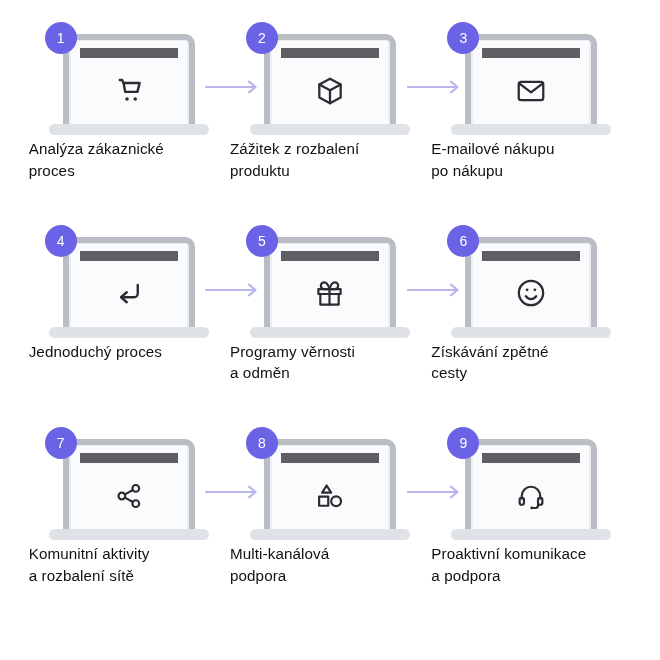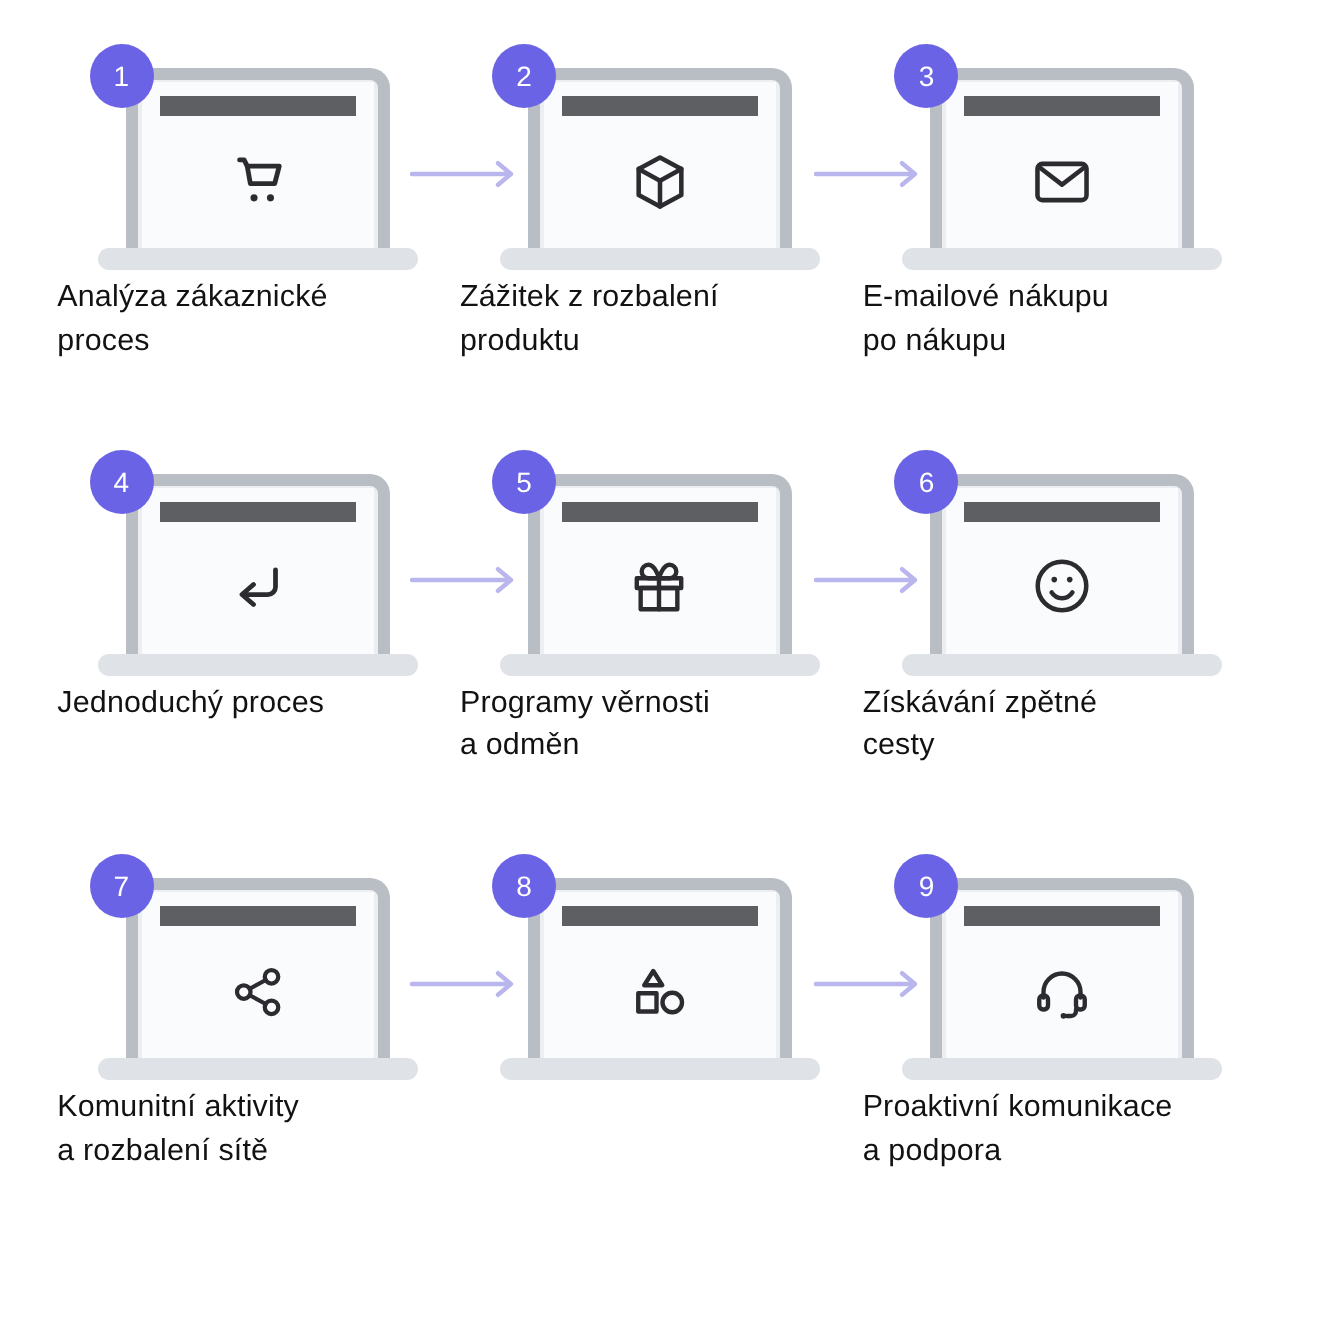--- a/index.html
+++ b/index.html
@@ -340,20 +340,24 @@
         <div class="titlebar"></div>
         <div class="screen-icon">
           <svg width="30" height="30" viewBox="0 0 24 24" fill="none" stroke="#2b2b30" stroke-width="1.75" stroke-linecap="round" stroke-linejoin="round">
             <path d="M9.3 3.6 12.9 9.3 H5.7 z"></path>
             <rect x="3.3" y="12.5" width="7.3" height="7.3"></rect>
             <circle cx="16.9" cy="16.2" r="3.9"></circle>
           </svg>
         </div>
         <div class="base"></div>
       </div>
+      <div class="caption">
+        <div>Multi-kanálová</div>
+        <div>podpora</div>
+      </div>
       <div class="arrow">
         <svg width="58" height="14" viewBox="0 0 58 14">
           <line x1="1" y1="7" x2="50" y2="7" stroke="#b9b6ee" stroke-width="2.2" stroke-linecap="round"></line>
           <polyline points="44,1.6 50.5,7 44,12.4" fill="none" stroke="#b9b6ee" stroke-width="2.2" stroke-linecap="round" stroke-linejoin="round"></polyline>
         </svg>
       </div>
     </div>
 
     <div class="cell">
       <div class="device">

